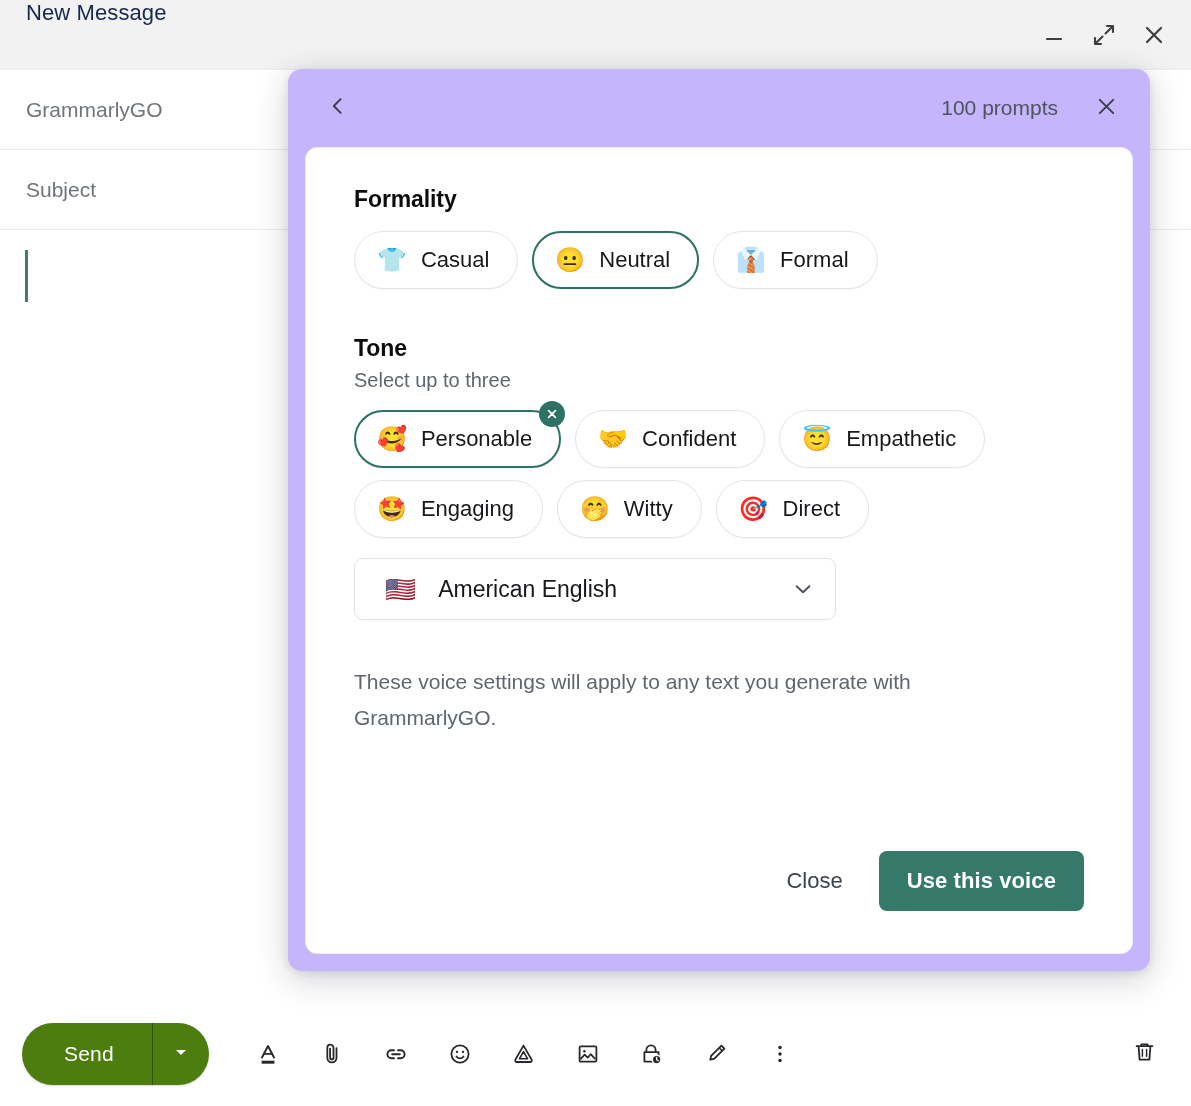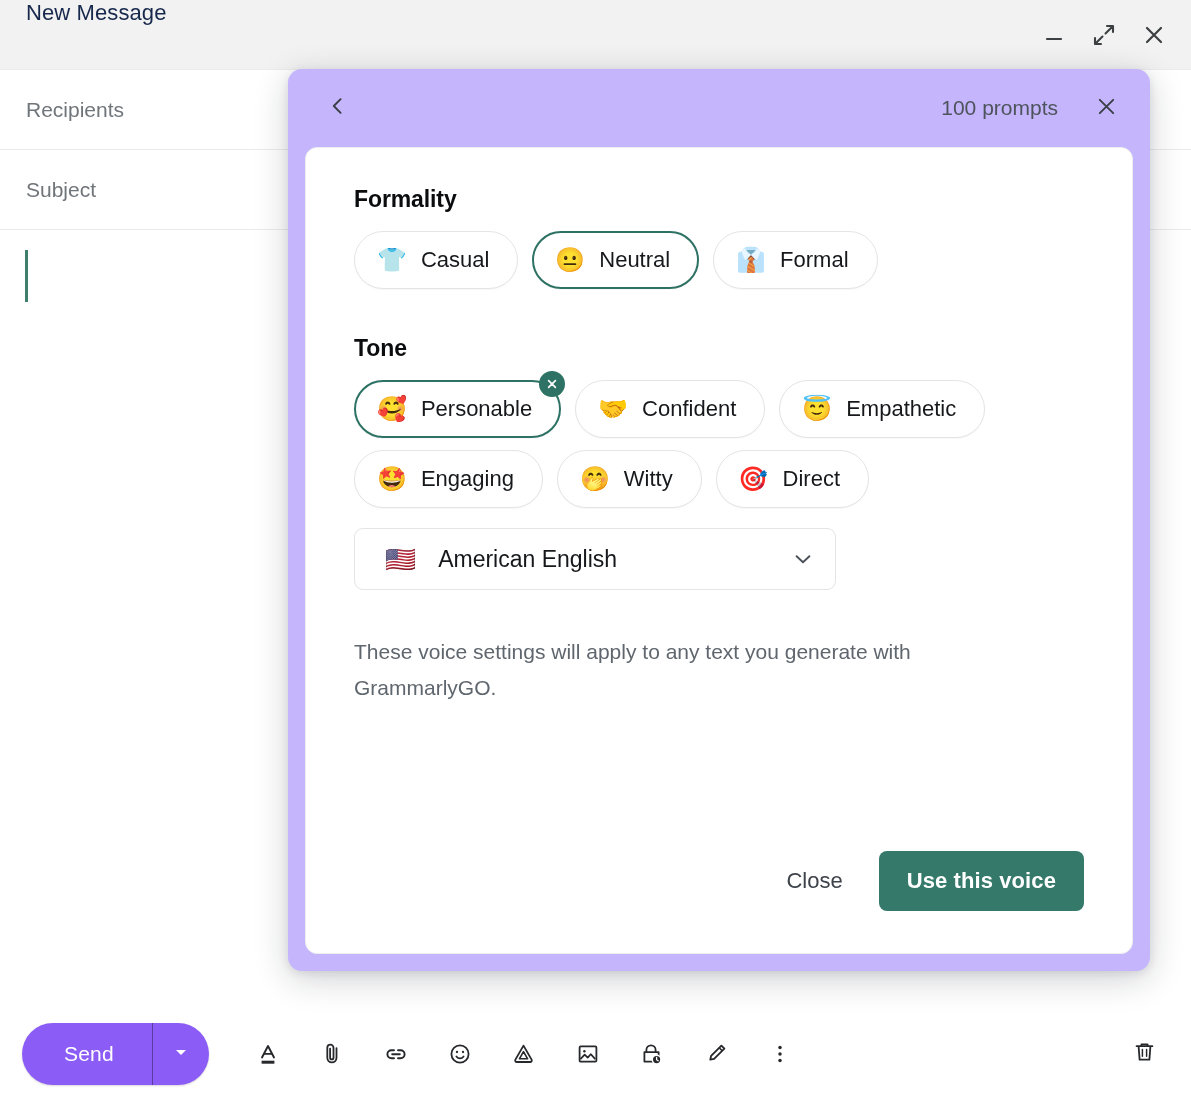--- a/index.html
+++ b/index.html
@@ -95,21 +95,21 @@
     display: flex;
     align-items: center;
     padding: 0 24px 0 22px;
     box-sizing: border-box;
     background: #ffffff;
     gap: 0;
   }
   .send-group {
     display: flex;
     align-items: stretch;
-    background: #8b5cf6;
+    background: #4d7c0f;
     border-radius: 999px;
     height: 62px;
     overflow: hidden;
     box-shadow: 0 1px 2px rgba(0,0,0,0.16);
     cursor: pointer;
   }
   .send-main {
     display: flex;
     align-items: center;
     justify-content: center;
@@ -378,21 +378,21 @@
         <span>
           <svg width="24" height="24" viewBox="0 0 24 24" fill="none" aria-hidden="true">
             <path d="M5 5l14 14M19 5L5 19" stroke="currentColor" stroke-width="2.2" stroke-linecap="round"></path>
           </svg>
         </span>
       </div>
     </div>
   </div>
 
   <div class="compose-field-row">
-    <span>Recipients</span>
+    <span>GrammarlyGO</span>
   </div>
 
   <div class="compose-field-row subject">
     <span>Subject</span>
   </div>
 
   <div class="compose-body">
     <div class="compose-caret"></div>
   </div>
 
@@ -538,20 +538,21 @@
           <span class="emoji">😐</span>
           <span class="chip-label">Neutral</span>
         </div>
         <div class="chip">
           <span class="emoji">👔</span>
           <span class="chip-label">Formal</span>
         </div>
       </div>
 
     <h2 class="section-title mt-tone">Tone</h2>
+    <p class="section-sub">Select up to three</p>
     <div class="chip-row" id="tone-row">
         <div class="chip selected">
           <span class="emoji">🥰</span>
           <span class="chip-label">Personable</span>
           <span class="chip-remove">
             <svg width="14" height="14" viewBox="0 0 14 14" fill="none" aria-hidden="true">
               <path d="M3.6 3.6l6.8 6.8M10.4 3.6l-6.8 6.8" stroke="#ffffff" stroke-width="1.7" stroke-linecap="round"></path>
             </svg>
           </span>
         </div>

